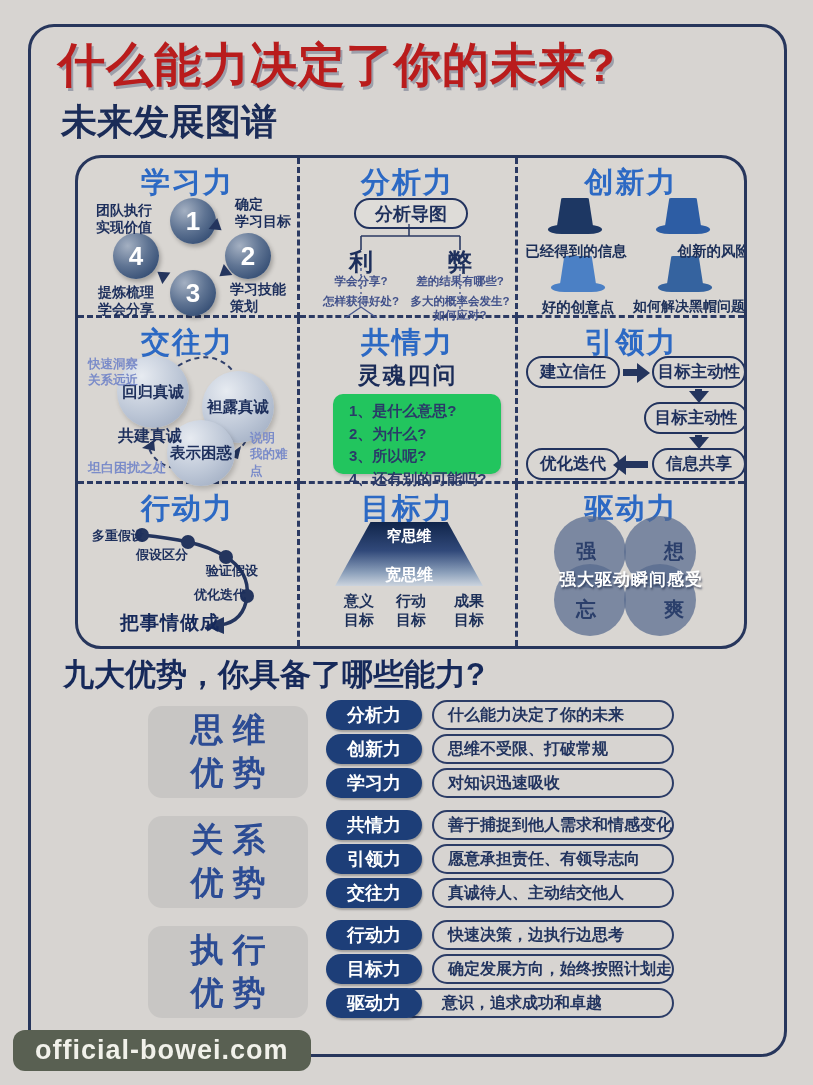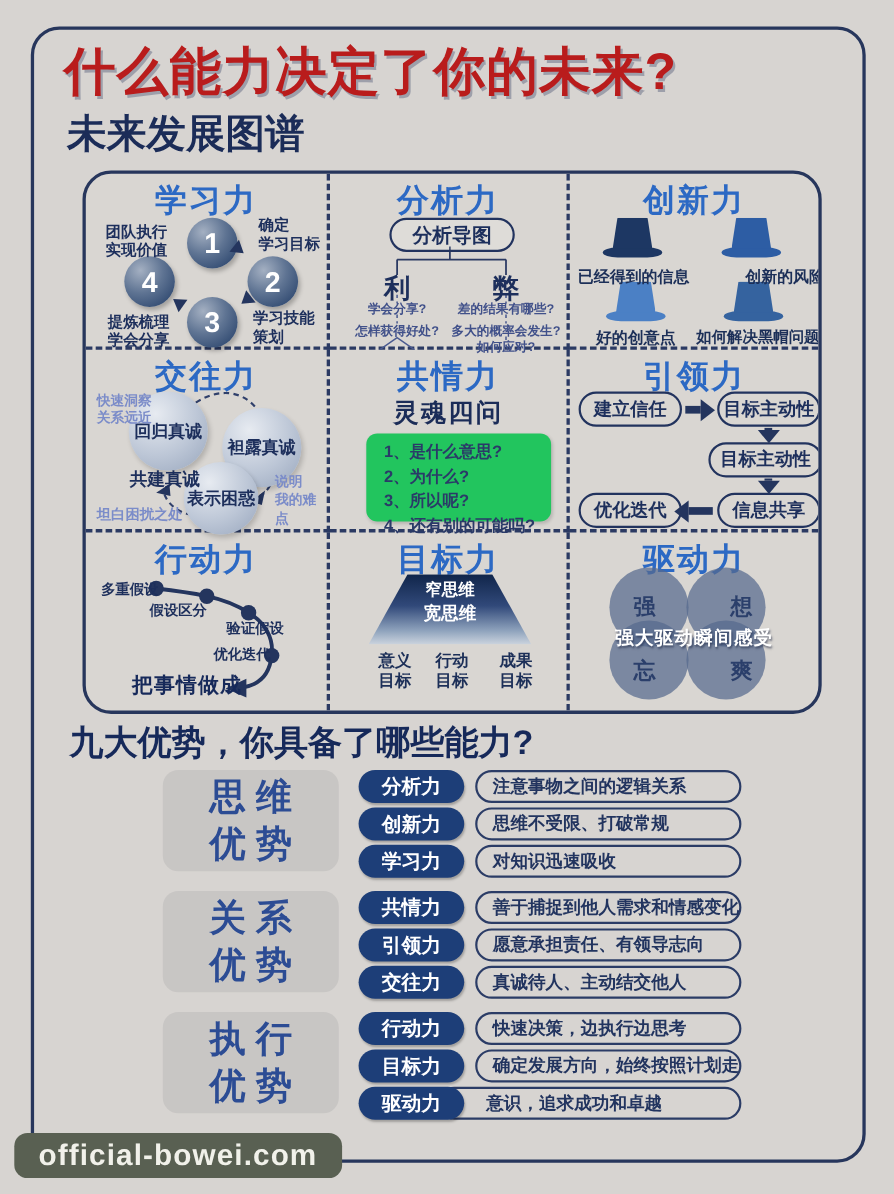--- a/index.html
+++ b/index.html
@@ -71,31 +71,31 @@
     border-top:12px solid #24355e;border-left:10px solid transparent;border-right:10px solid transparent;}
   
   .step-lbl{position:absolute;font-size:13px;font-weight:900;color:#1d2f5c;white-space:nowrap;}
   .result-lbl{position:absolute;font-size:19px;font-weight:900;color:#16295a;letter-spacing:1px;}
   
   .trap{position:absolute;left:35px;top:38px;width:148px;height:64px;
     clip-path:polygon(24% 0,76% 0,100% 100%,0 100%);
     background:linear-gradient(180deg,#10254a 0%,#2f4a77 40%,#849bb600 0%,#8ea2bc 78%,#ccd4de 100%);
     text-align:center;}
   .trap .t1{margin-top:5px;color:#fff;font-weight:900;font-size:15px;}
-  .trap .t2{margin-top:2px;color:#fff;font-weight:900;font-size:16px;}
+  .trap .t2{margin-top:19px;color:#fff;font-weight:900;font-size:16px;}
   .base{position:absolute;width:52px;text-align:center;font-size:15px;font-weight:900;color:#1c2f58;line-height:1.25;}
   
   .dcirc{position:absolute;width:72px;height:72px;border-radius:50%;background:rgba(86,106,142,.72);}
   .dword{position:absolute;font-size:20px;font-weight:900;color:#2b3f6b;}
   .dcenter{position:absolute;left:0;top:84px;width:100%;text-align:center;
     color:#fff;font-weight:900;font-size:17px;text-shadow:1px 2px 2px rgba(20,30,60,.6);letter-spacing:1px;}
   
   .adv-header{position:absolute;left:63px;top:654px;font-size:31px;font-weight:900;color:#16295a;}
   .adv-groups{position:absolute;left:148px;top:700px;}
-  .adv-group{display:flex;align-items:flex-start;margin-bottom:12px;}
+  .adv-group{display:flex;align-items:flex-end;margin-bottom:12px;}
   .adv-label{width:160px;height:92px;background:#c8c6c4;border-radius:14px;
     display:flex;align-items:center;justify-content:center;text-align:center;
     font-size:33px;font-weight:900;color:#2c4c94;line-height:1.3;}
   .adv-rows{margin-left:18px;display:flex;flex-direction:column;gap:4px;}
   .adv-row{display:flex;align-items:center;gap:10px;}
   .adv-pill{width:96px;height:30px;background:#1d3e78;border-radius:17px;
     display:flex;align-items:center;justify-content:center;
     color:#fff;font-size:18px;font-weight:900;box-shadow:1px 2px 2px rgba(0,0,0,.25);flex:none;}
   .adv-desc{height:30px;width:242px;border:2px solid #2b3c66;border-radius:17px;
     display:flex;align-items:center;padding:0 14px;box-sizing:border-box;
@@ -277,21 +277,21 @@
 <div class="adv-header">九大优势，你具备了哪些能力?</div>
 
 <div class="adv-groups">
 
   <div class="adv-group">
     <div class="adv-label pre">思 维
 优 势</div>
     <div class="adv-rows">
       <div class="adv-row">
         <div class="adv-pill">分析力</div>
-        <div class="adv-desc">注意事物之间的逻辑关系</div>
+        <div class="adv-desc">什么能力决定了你的未来</div>
       </div>
       <div class="adv-row">
         <div class="adv-pill">创新力</div>
         <div class="adv-desc">思维不受限、打破常规</div>
       </div>
       <div class="adv-row">
         <div class="adv-pill">学习力</div>
         <div class="adv-desc">对知识迅速吸收</div>
       </div>
     </div>

